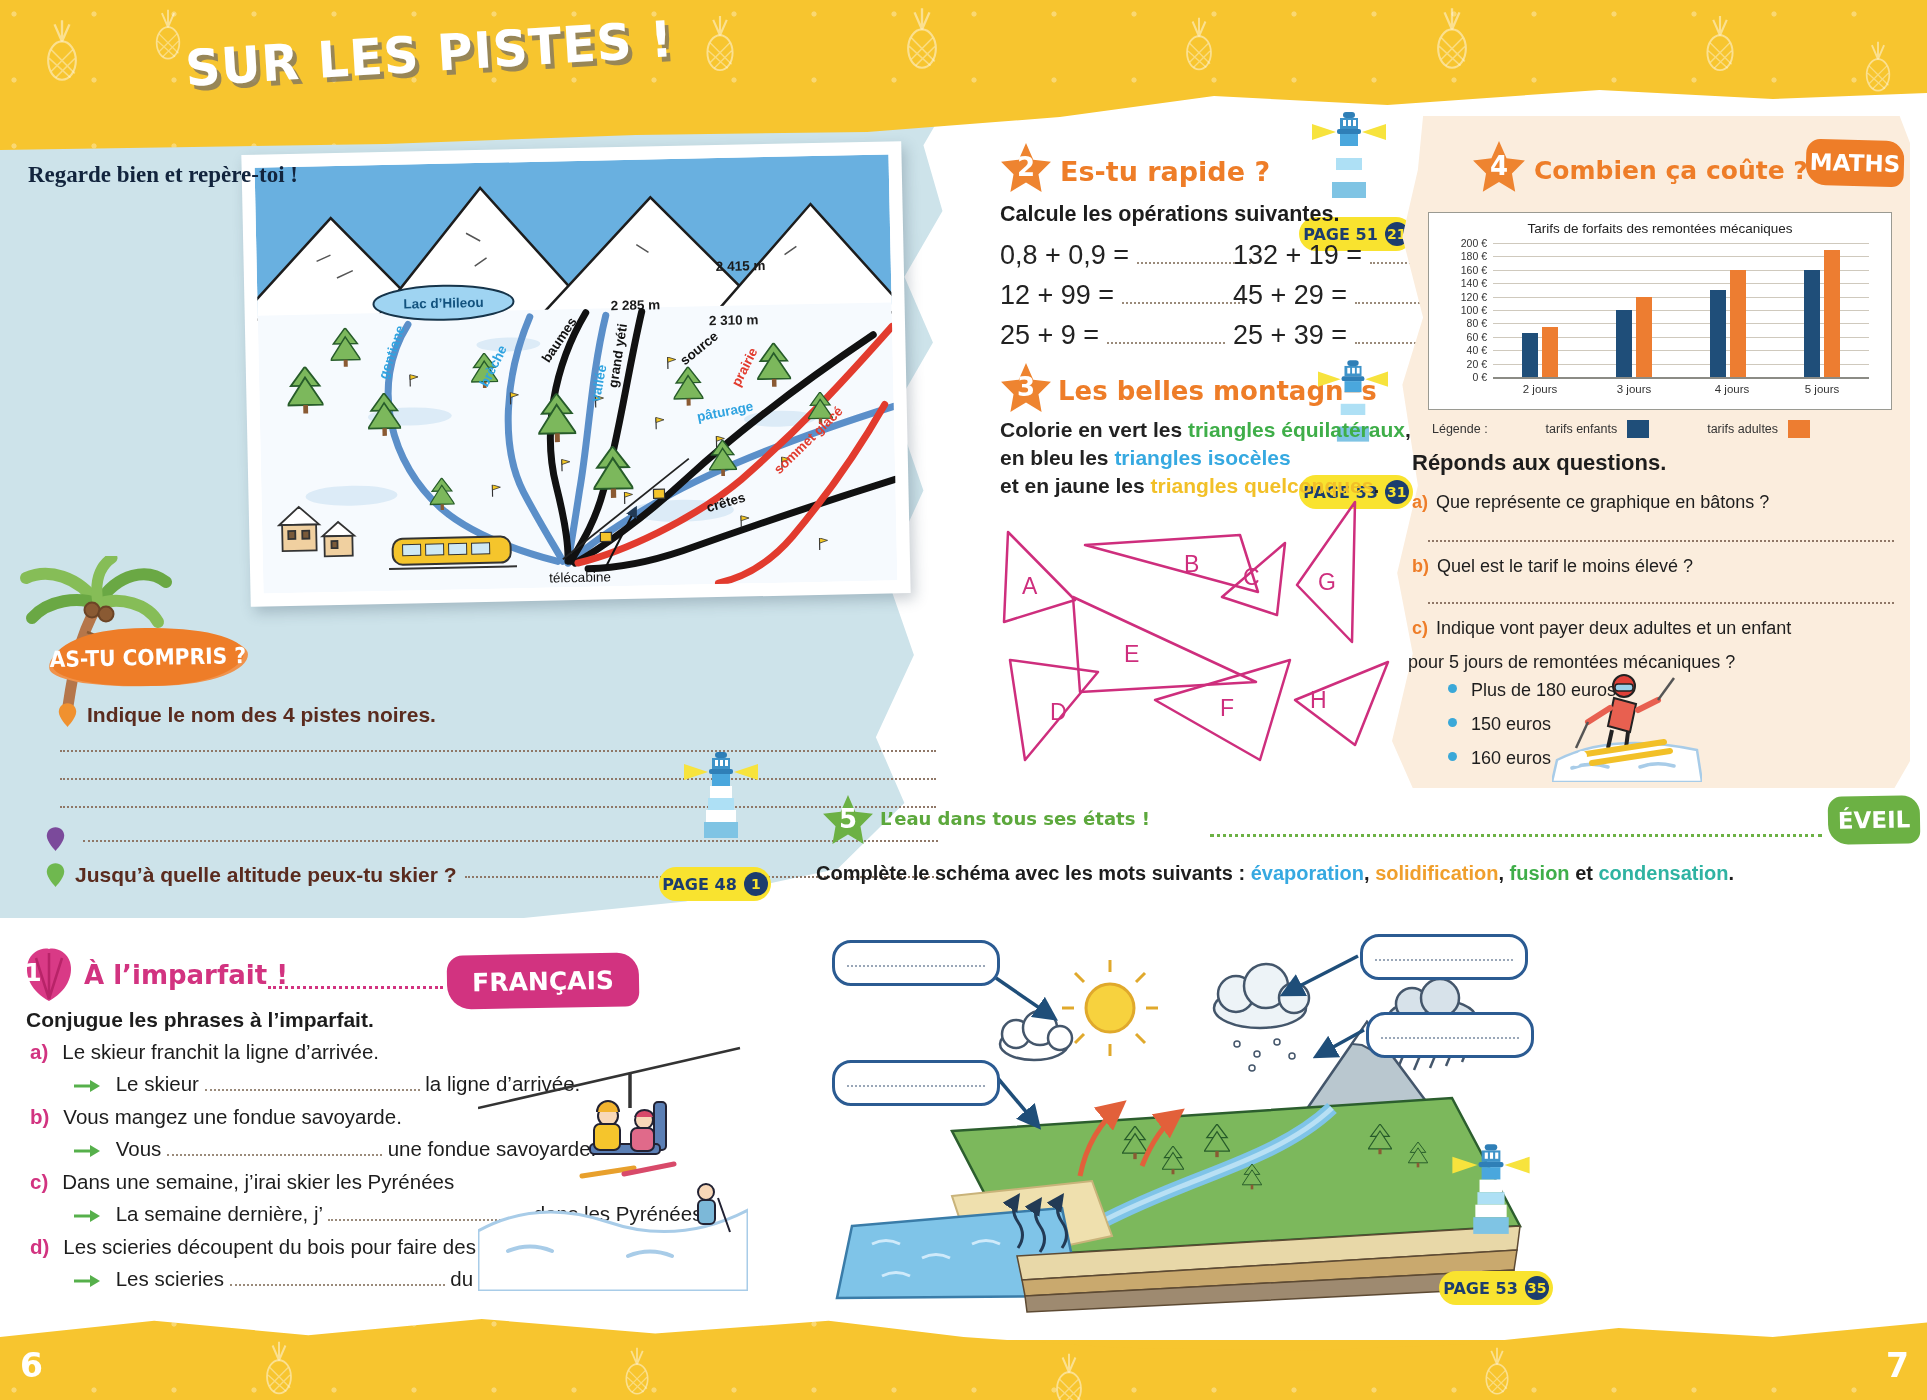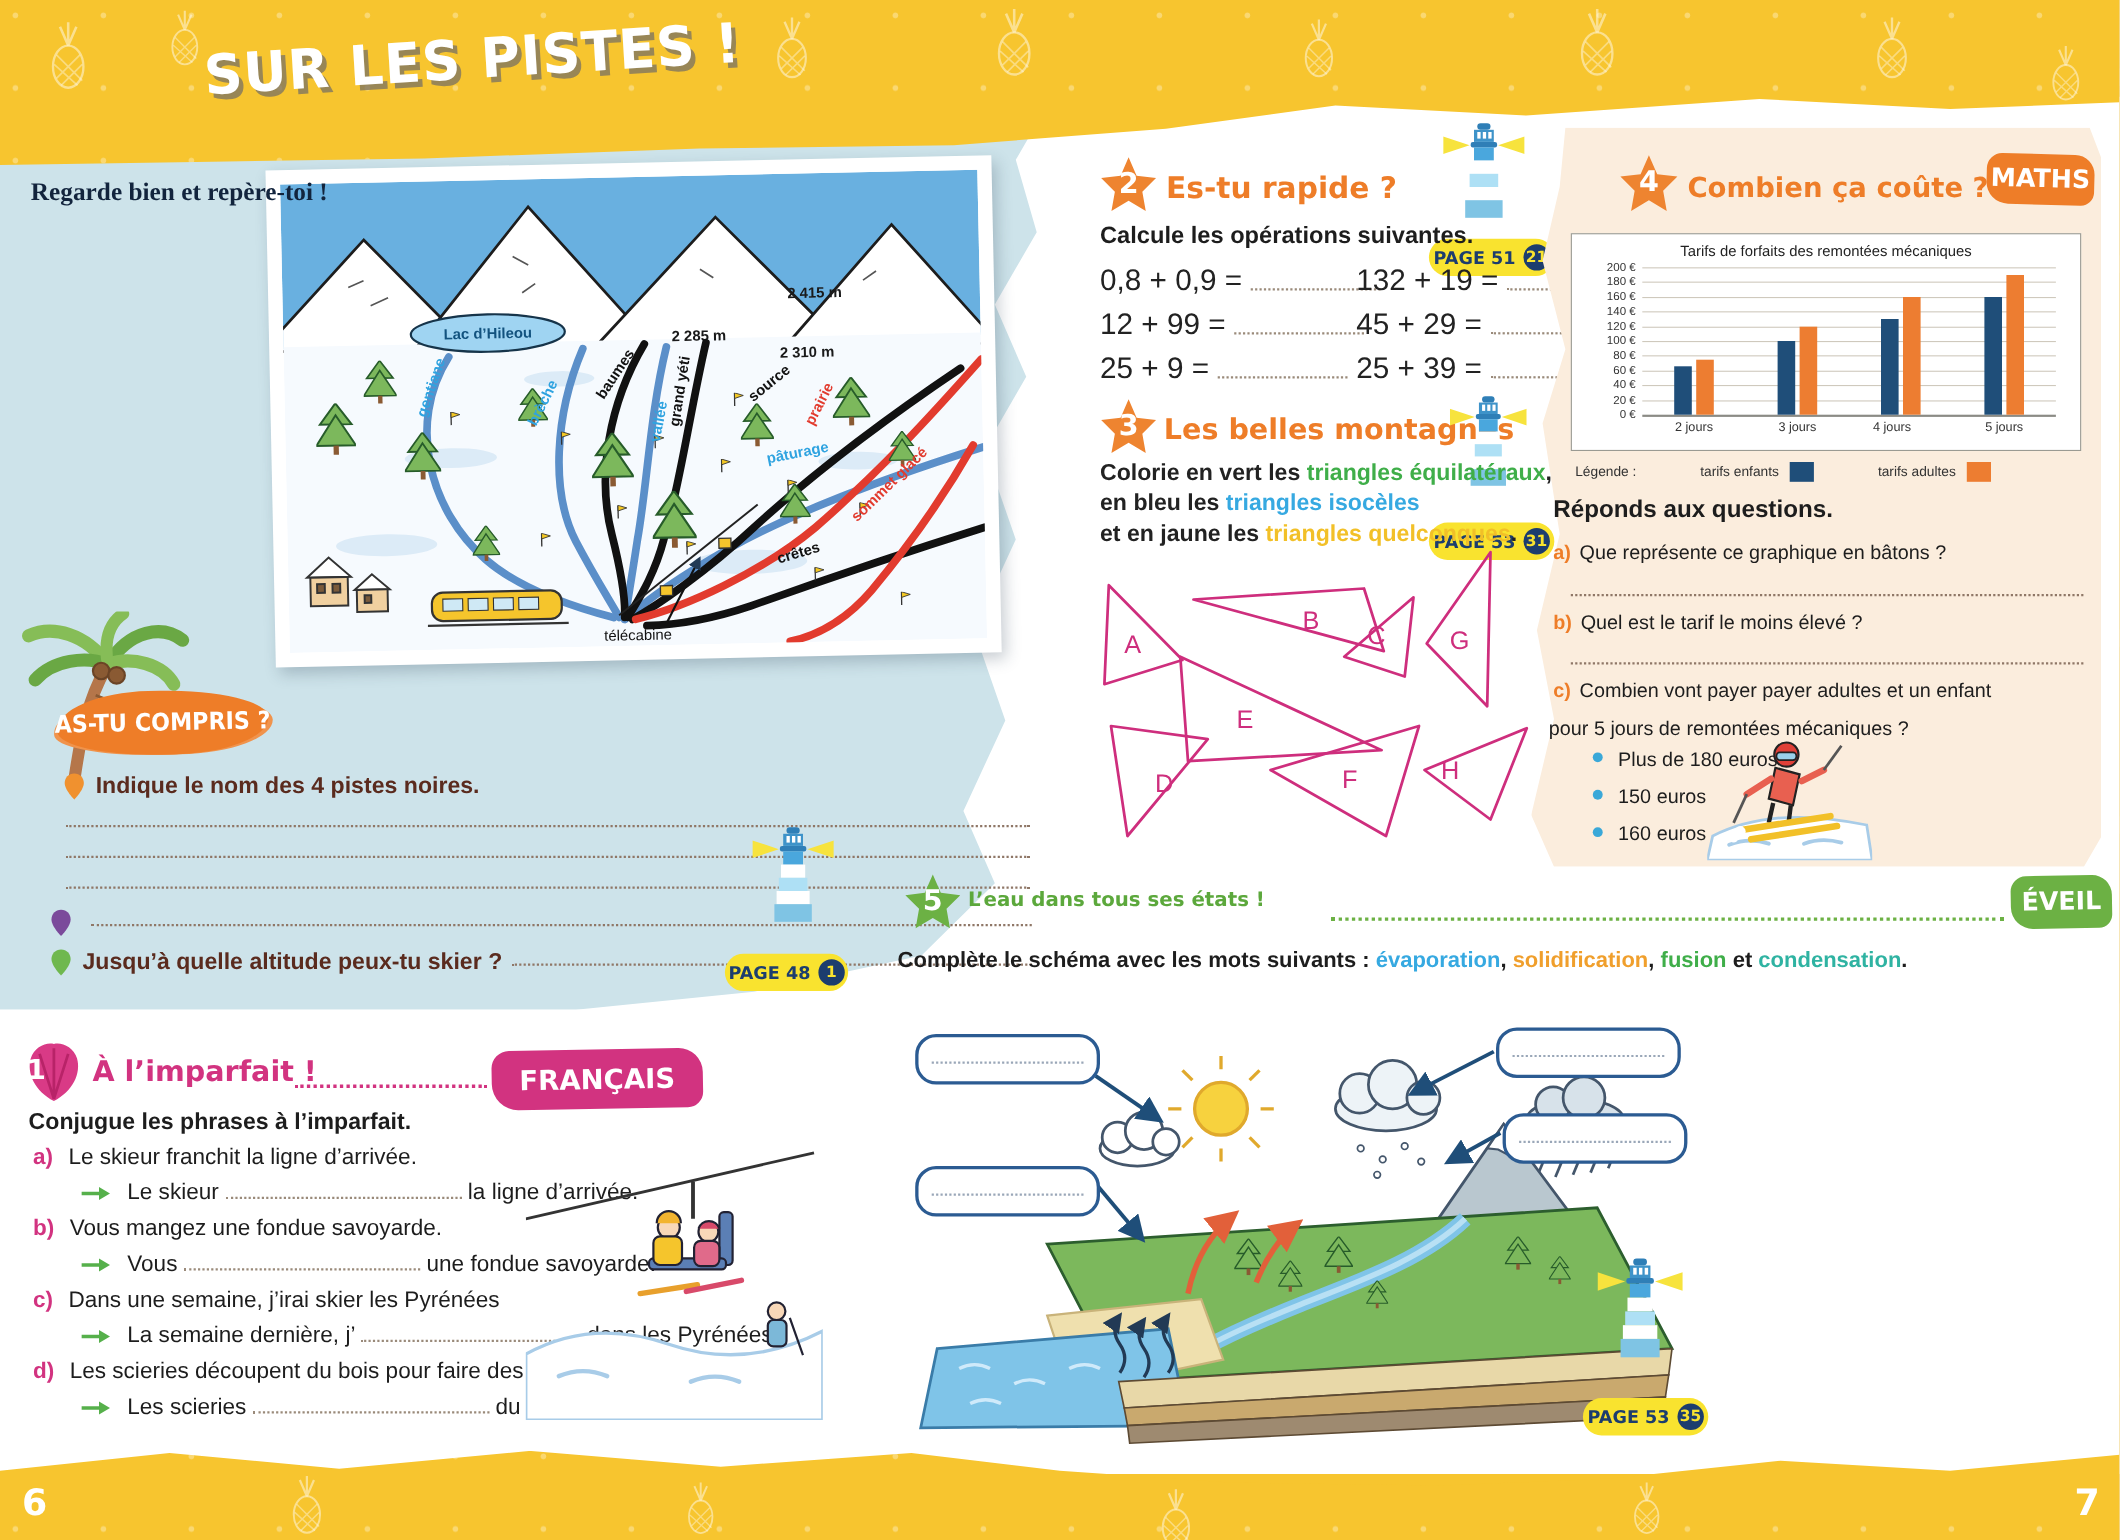--- a/index.html
+++ b/index.html
@@ -471,40 +471,40 @@
         <div class="gline" style="top:0px"></div>
         <div class="gtick" style="top:-6px">200 €</div>
         <div class="bar" style="left:29px;height:43.550000000000004px;background:#1F4E79"></div>
         <div class="bar" style="left:49px;height:50.25px;background:#ED7D31"></div>
         <div class="xlab" style="left:0px;width:94px">2 jours</div>
         <div class="bar" style="left:123px;height:67px;background:#1F4E79"></div>
         <div class="bar" style="left:143px;height:80.39999999999999px;background:#ED7D31"></div>
         <div class="xlab" style="left:94px;width:94px">3 jours</div>
         <div class="bar" style="left:217px;height:87.10000000000001px;background:#1F4E79"></div>
         <div class="bar" style="left:237px;height:107.2px;background:#ED7D31"></div>
-        <div class="xlab" style="left:180px;width:94px">4 jours</div>
+        <div class="xlab" style="left:192px;width:94px">4 jours</div>
         <div class="bar" style="left:311px;height:107.2px;background:#1F4E79"></div>
         <div class="bar" style="left:331px;height:127.3px;background:#ED7D31"></div>
         <div class="xlab" style="left:282px;width:94px">5 jours</div>
       </div>
   </div>
   <div id="chart-legend" class="abs">
     <span>Légende :</span>
     <span id="chart-legend-items" style="display:flex;">
         <span class="leg-item">tarifs enfants<span class="sw" style="background:#1F4E79"></span></span>
         <span class="leg-item">tarifs adultes<span class="sw" style="background:#ED7D31"></span></span>
       </span>
   </div>
 
   <div class="abs bold" style="left:1412px;top:450px;font-size:22px;color:#1d1d1d;">Réponds aux questions.</div>
   <div class="abs q-text" style="left:1412px;top:492px;"><span class="q-label">a)</span><span>Que représente ce graphique en bâtons ?</span></div>
   <div class="abs dotline" style="left:1428px;top:538px;width:466px;"></div>
   <div class="abs q-text" style="left:1412px;top:556px;"><span class="q-label">b)</span><span>Quel est le tarif le moins élevé ?</span></div>
   <div class="abs dotline" style="left:1428px;top:600px;width:466px;"></div>
-  <div class="abs q-text" style="left:1412px;top:618px;"><span class="q-label">c)</span><span>Combien vont payer payer adultes et un enfant</span></div>
+  <div class="abs q-text" style="left:1412px;top:618px;"><span class="q-label">c)</span><span>Indique vont payer deux adultes et un enfant</span></div>
   <div class="abs q-text" style="left:1408px;top:652px;">pour 5 jours de remontées mécaniques ?</div>
   <div class="abs q-text" style="left:1448px;top:680px;"><span class="bullet"></span><span>Plus de 180 euros</span></div>
   <div class="abs q-text" style="left:1448px;top:714px;"><span class="bullet"></span><span>150 euros</span></div>
   <div class="abs q-text" style="left:1448px;top:748px;"><span class="bullet"></span><span>160 euros</span></div>
 
   <svg class="abs" style="left:1552px;top:664px;" width="150" height="118" viewBox="0 0 150 118">
     <path d="M5,96 Q60,68 145,86 L150,118 L0,118 Z" fill="#fff" stroke="#A8CCE8" stroke-width="2.5"></path>
     <path d="M20,104 q18,-7 36,-1 M88,103 q16,-6 34,-1" stroke="#A8CCE8" stroke-width="3.5" fill="none" stroke-linecap="round"></path>
     <circle cx="72" cy="22" r="11" fill="#E04038" stroke="#222" stroke-width="2"></circle>
     <rect x="63" y="20" width="18" height="7" rx="3" fill="#9ad0ea" stroke="#222" stroke-width="1.5"></rect>

